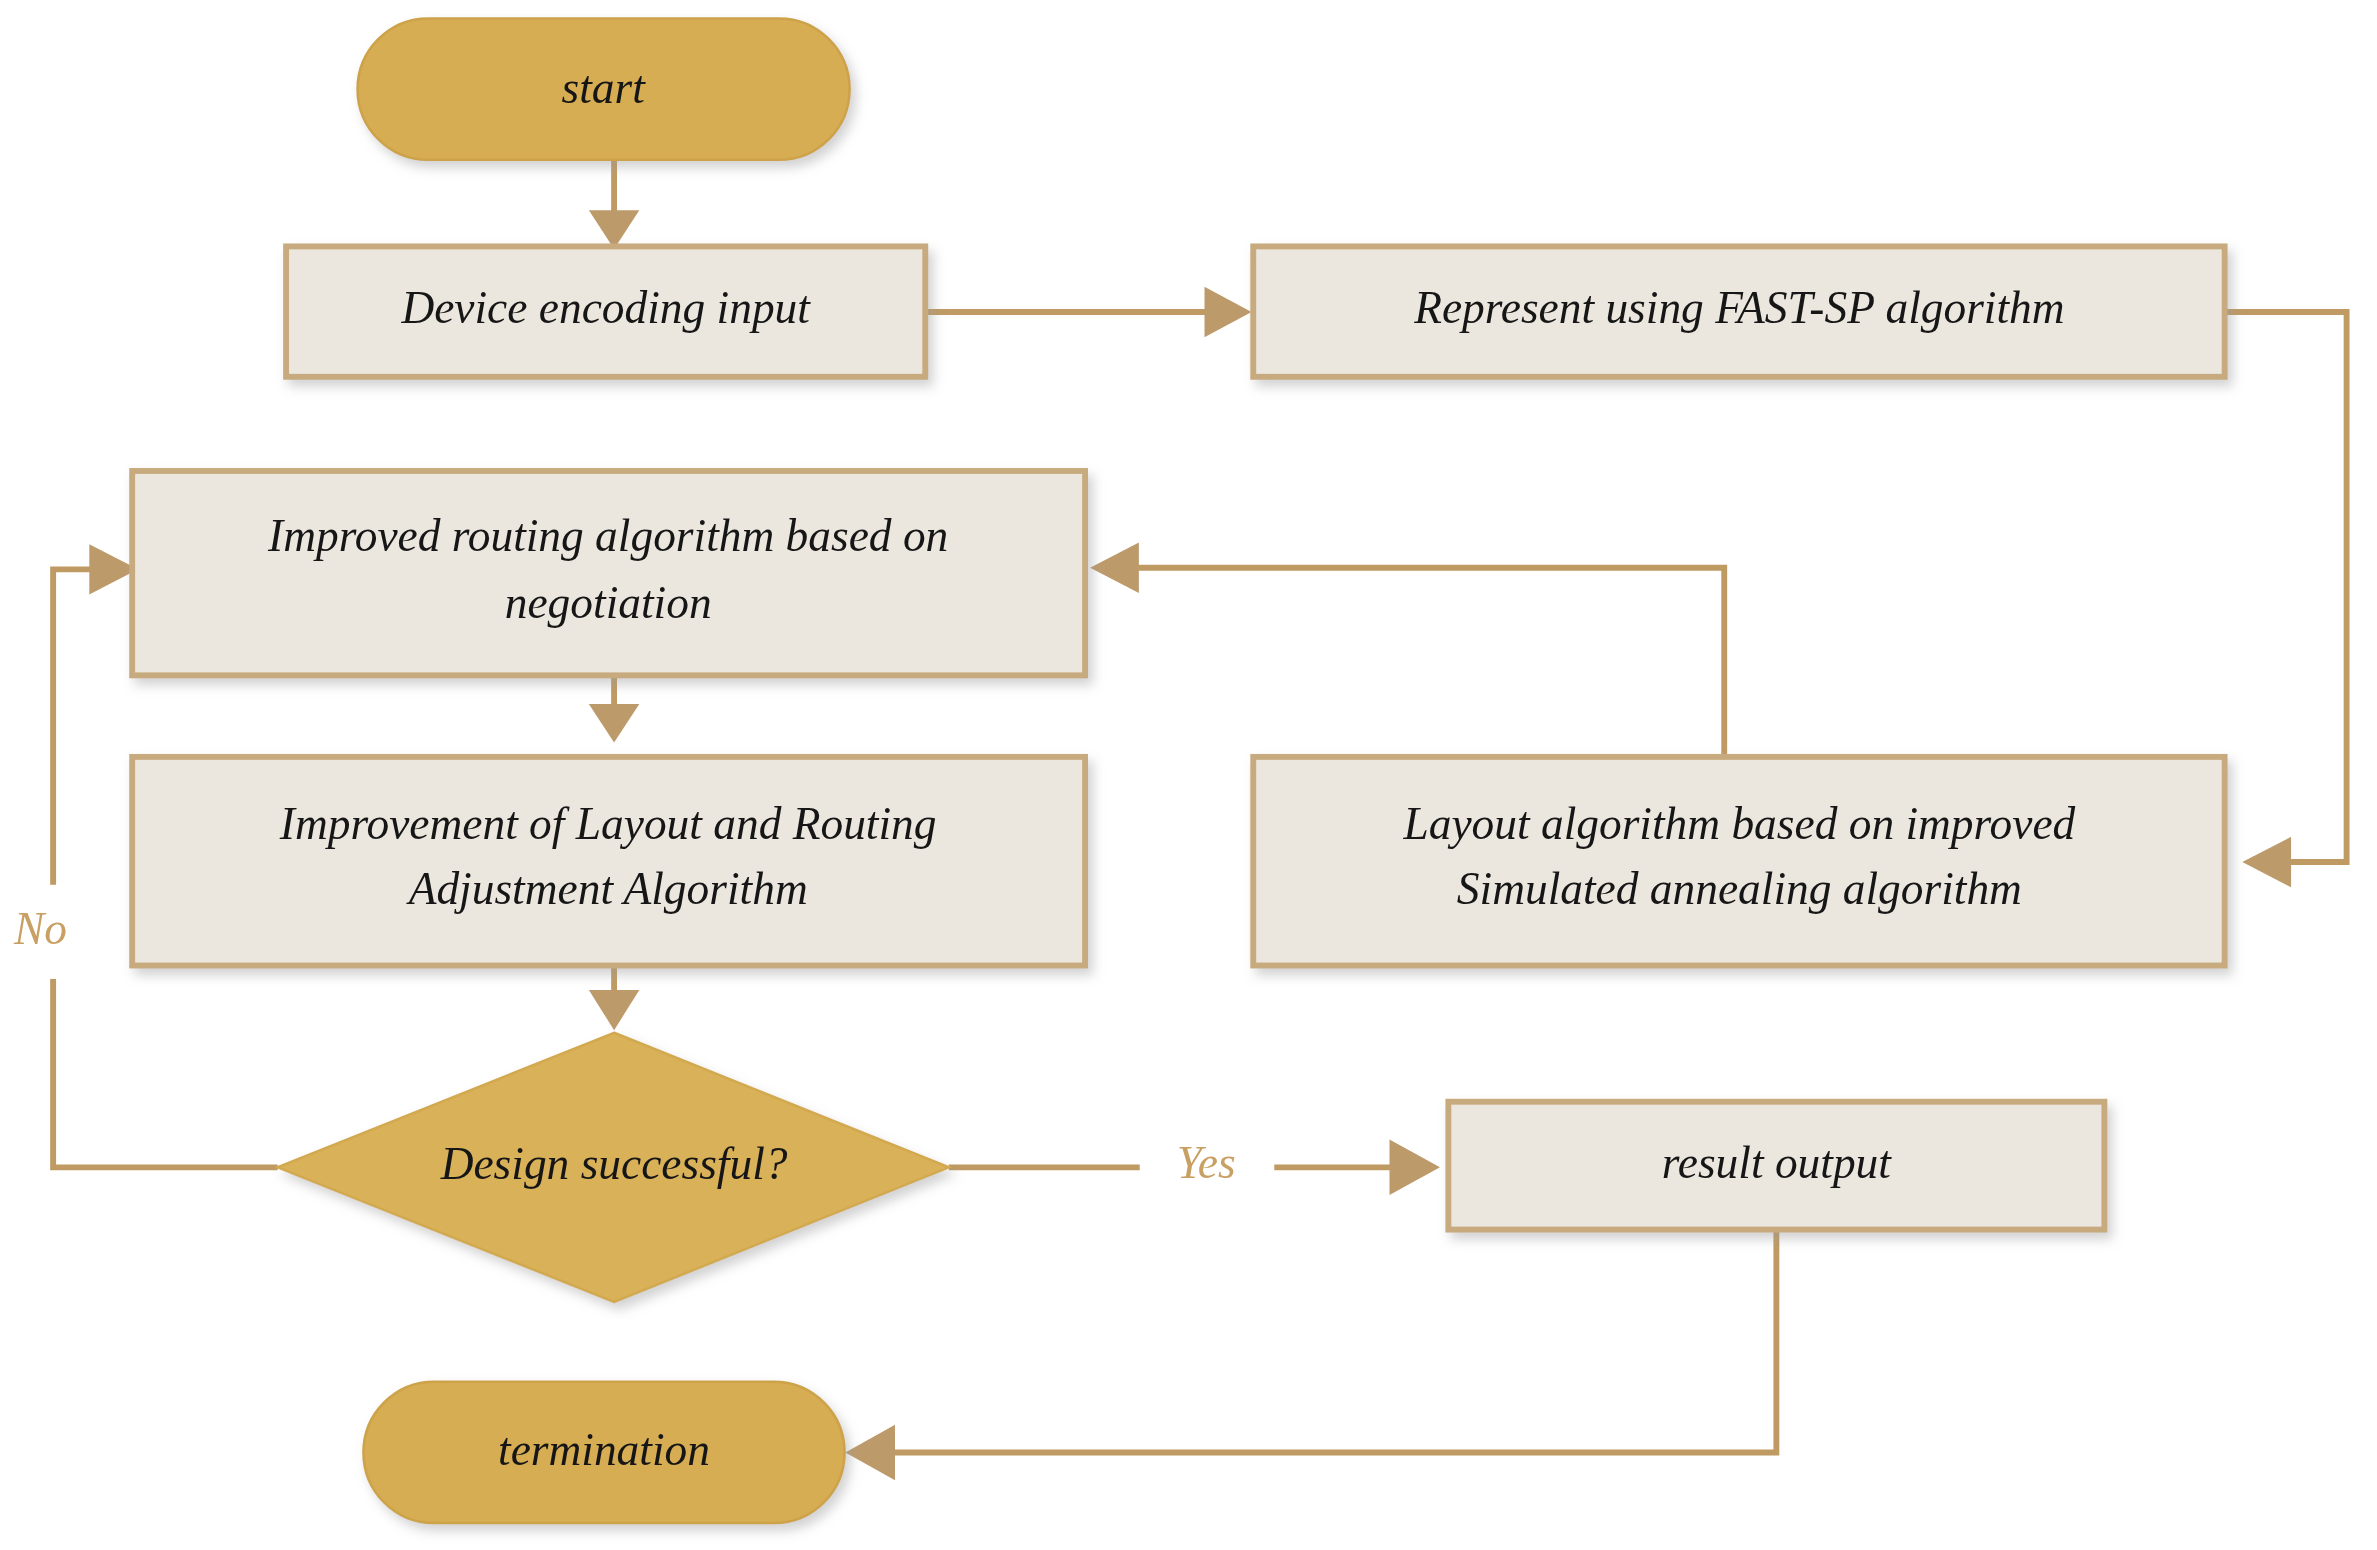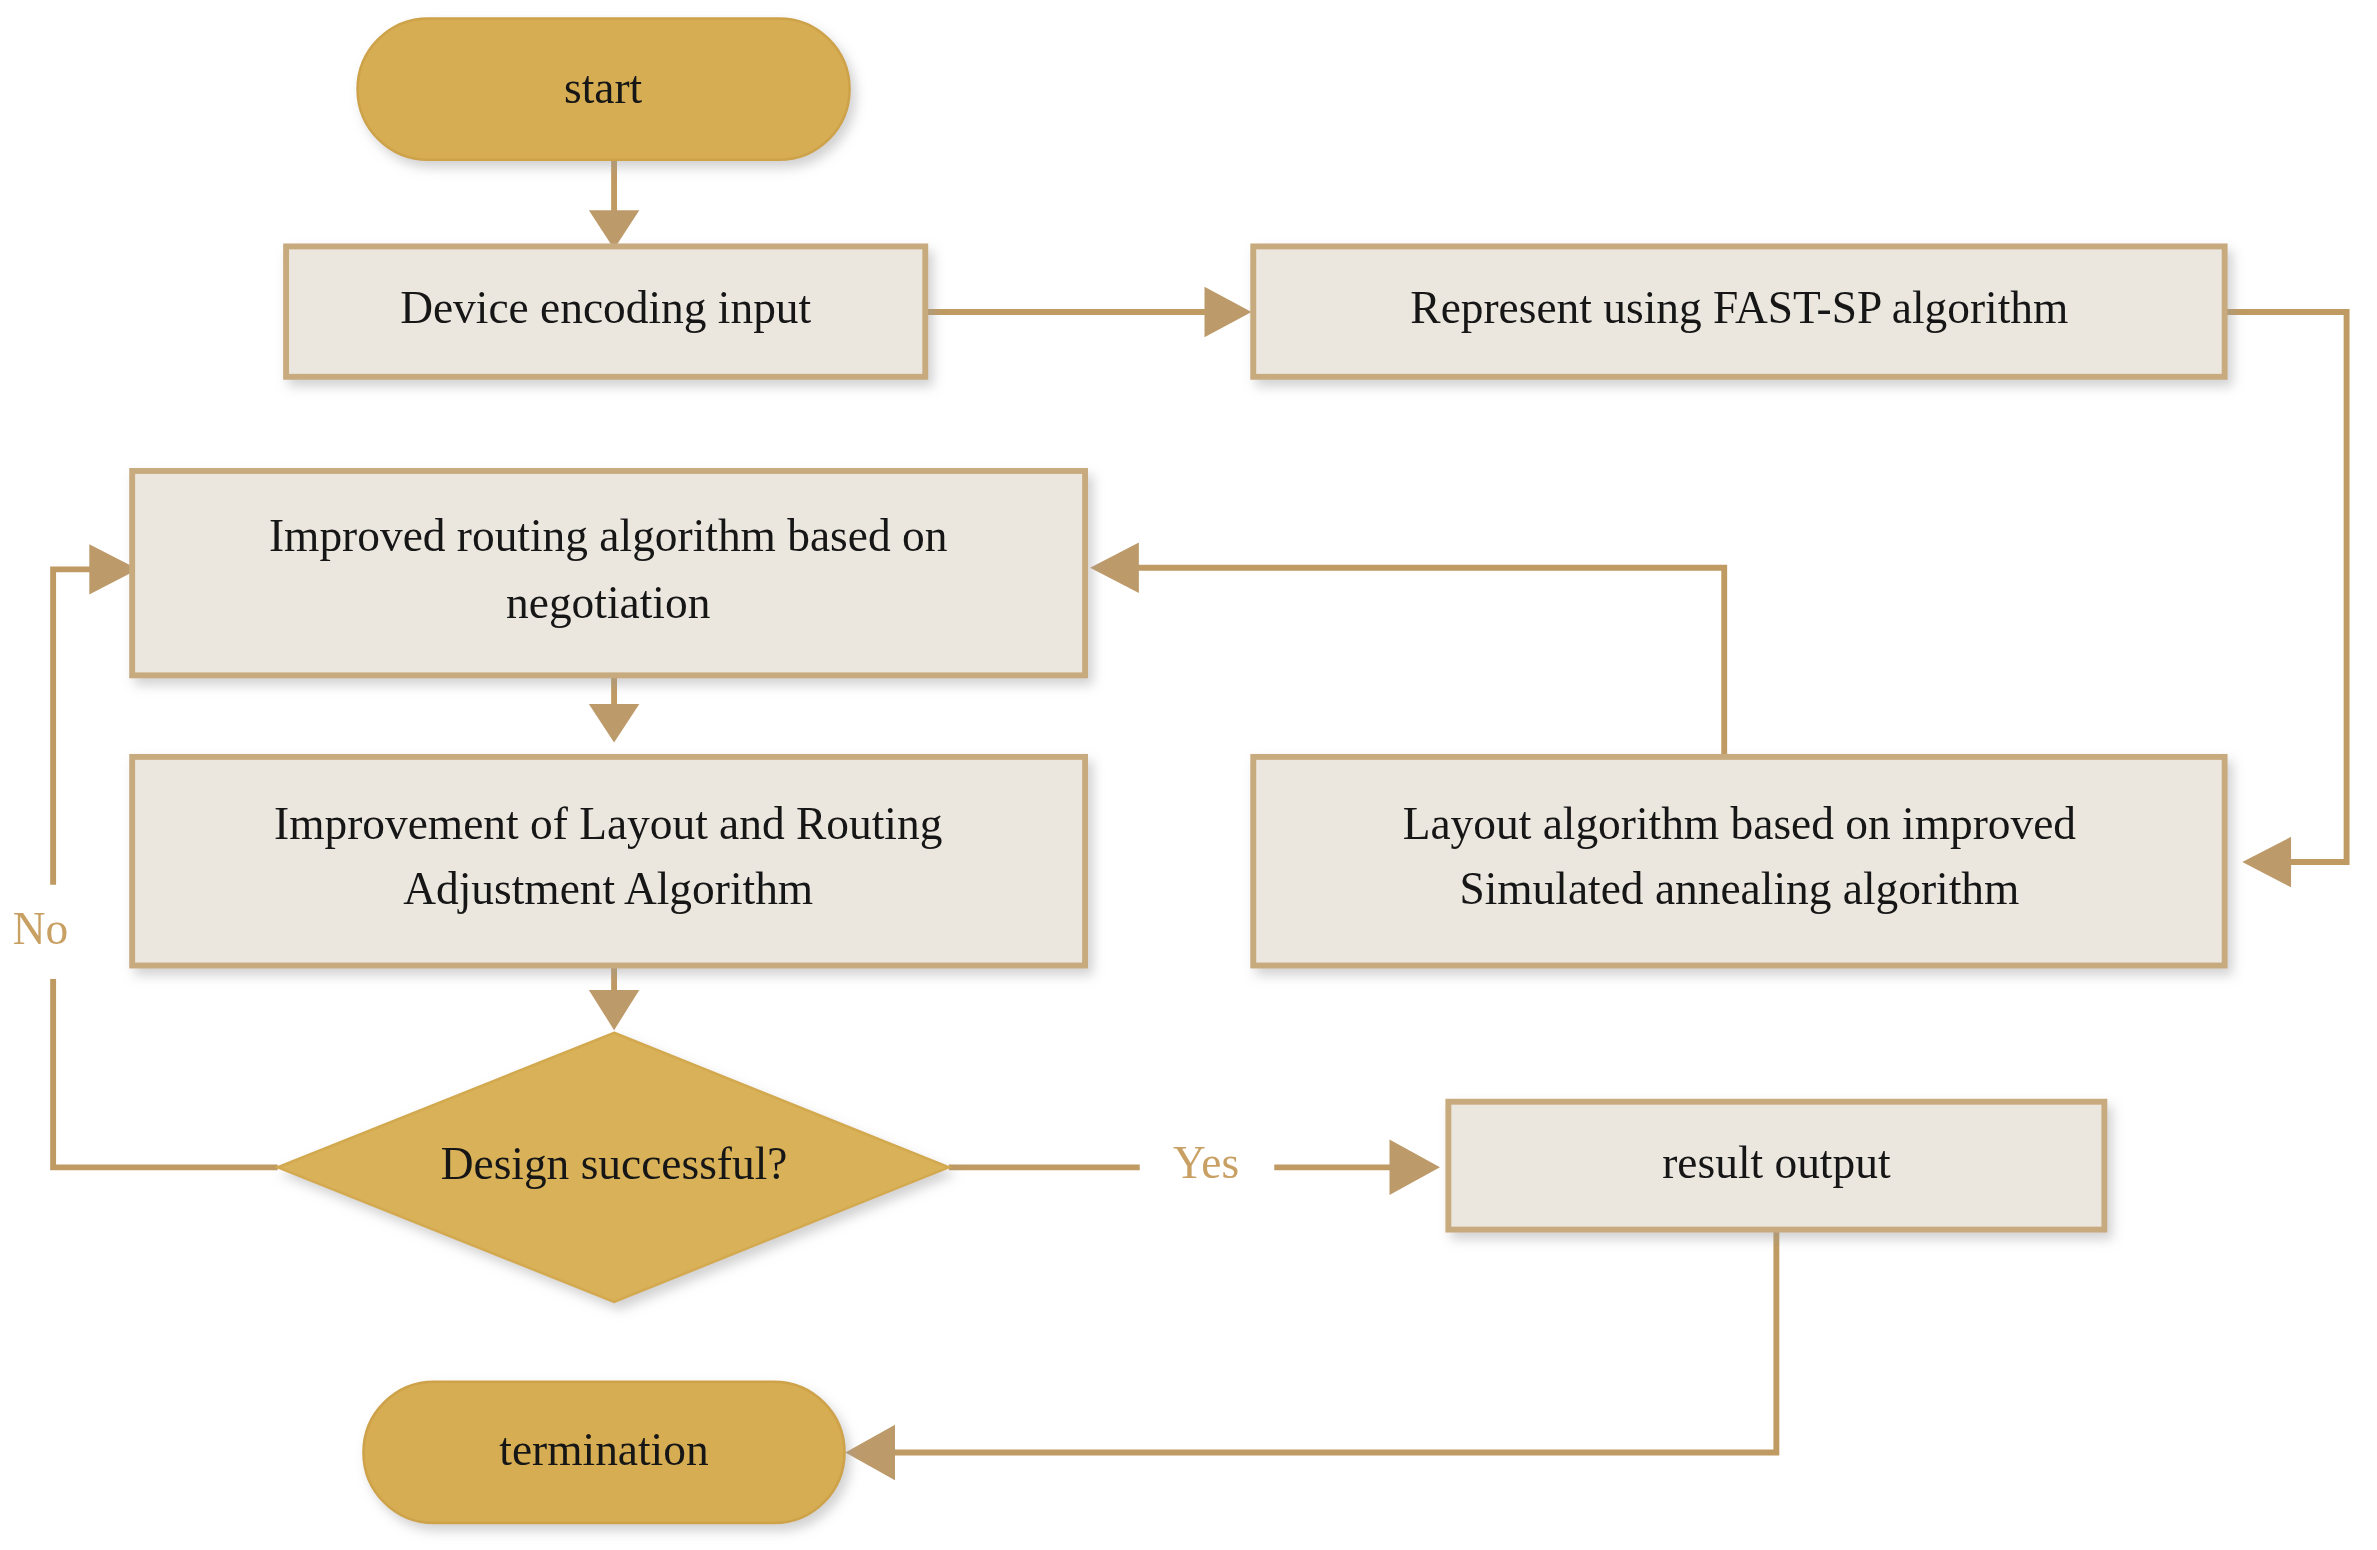--- a/index.html
+++ b/index.html
@@ -11,20 +11,21 @@
     width: 2377px;
     height: 1550px;
     font-family: "Liberation Serif", "DejaVu Serif", serif;
     overflow: hidden;
   }
   #flow-root {
     position: relative;
     width: 2207px;
     height: 1550px;
     background: #ffffff;
+    font-style: italic;
   }
   svg.flow-canvas {
     position: absolute;
     left: 0;
     top: 0;
     width: 2377px;
     height: 1550px;
     display: block;
   }
   .node-label {

